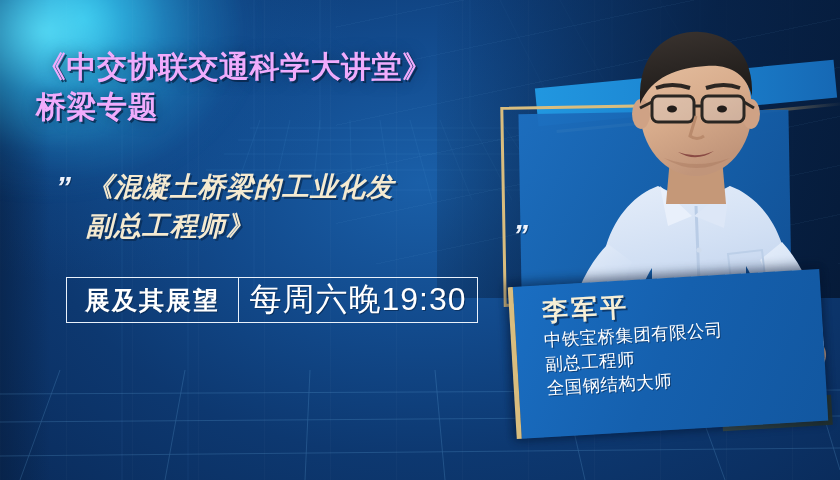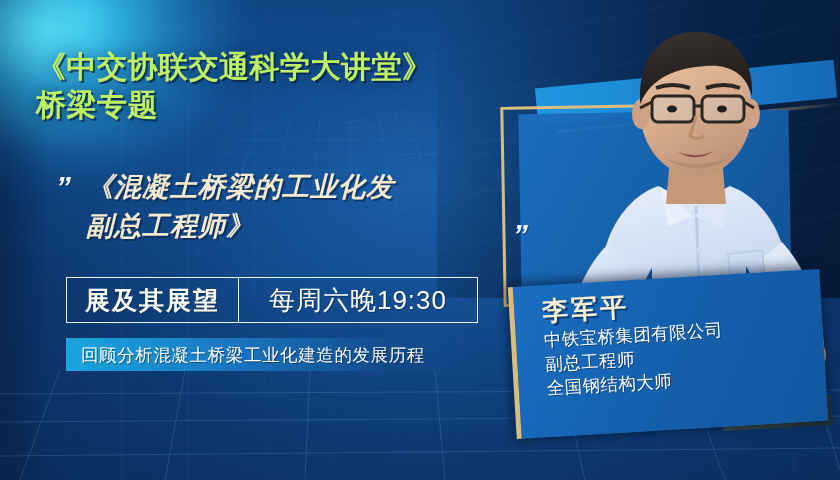--- a/index.html
+++ b/index.html
@@ -45,26 +45,26 @@
   }
   .glow-tl{position:absolute;left:-70px;top:-90px;width:330px;height:290px;
     background:radial-gradient(ellipse at 35% 42%, rgba(90,225,250,0.85) 0%, rgba(50,185,235,0.45) 26%, rgba(30,130,200,0.16) 50%, rgba(0,0,0,0) 72%);
     filter:blur(3px);}
 
   
   .left-col{position:absolute;left:0;top:0;width:540px;height:480px;}
 
   .main-title{
     position:absolute;left:36px;top:47px;width:500px;
-    color:#bef264;font-weight:bold;font-size:30px;line-height:40px;
+    color:#f0abfc;font-weight:bold;font-size:30px;line-height:40px;
     letter-spacing:.5px;
     text-shadow:2px 2px 0 rgba(7,35,70,.75), 0 0 14px rgba(10,40,80,.6);
     white-space:nowrap;
   }
-  .main-title .l2{display:block;font-family:Liberation Mono, monospace;}
+  .main-title .l2{display:block;}
 
   
   .quote-wrap{position:absolute;left:54px;top:168px;width:470px;height:92px;}
   .qm{position:absolute;color:#eef3fb;font-weight:bold;font-style:italic;
       font-size:30px;line-height:1;text-shadow:1px 1px 0 rgba(7,35,70,.6);}
   .qm.open{left:2px;top:4px;}
   .qm.close{right:-4px;top:52px;}
   .quote-text{
     position:absolute;left:32px;top:0;width:428px;
     color:#f5ead0;font-style:italic;font-weight:bold;font-size:27px;
@@ -78,21 +78,21 @@
     border:1.6px solid #e9f1fb;display:flex;align-items:center;
   }
   .lect-left{
     width:172px;height:100%;display:flex;align-items:center;justify-content:center;
     border-right:1.6px solid #e9f1fb;
     color:#ffffff;font-weight:bold;font-size:25px;letter-spacing:2px;
     text-shadow:1px 1px 0 rgba(7,35,70,.6);
   }
   .lect-right{
     flex:1;display:flex;align-items:center;justify-content:center;
-    color:#ffffff;font-size:26px;letter-spacing:1px;
+    color:#ffffff;font-size:32px;letter-spacing:1px;
     text-shadow:1px 1px 0 rgba(7,35,70,.6);
   }
 
   
   .sub-bar{
     position:absolute;left:66px;top:338px;width:412px;height:33px;
     background:linear-gradient(90deg,#19a6e0 0%, #1a74bf 42%, rgba(22,90,160,0.25) 78%, rgba(22,90,160,0) 100%);
     display:flex;align-items:center;padding-left:15px;
   }
   .sub-bar span{color:#ffffff;font-size:17.5px;letter-spacing:.6px;
@@ -330,23 +330,20 @@
         <div>副总工程师》</div>
       </div>
       <span class="qm close">”</span>
     </div>
 
     <div class="lect-box">
       <div class="lect-left">展及其展望</div>
       <div class="lect-right">每周六晚19:30</div>
     </div>
 
-    <div class="sub-bar">
-      <span>回顾分析混凝土桥梁工业化建造的发展历程</span>
-    </div>
   </div>
 
   <div class="info-shadow"></div>
   <div class="card-dark-strip"></div>
   <div class="info-card">
     <div class="info-inner">
       <div class="speaker-name">李军平</div>
       <div class="speaker-line">中铁宝桥集团有限公司</div>
       <div class="speaker-line">副总工程师</div>
       <div class="speaker-line">全国钢结构大师</div>

